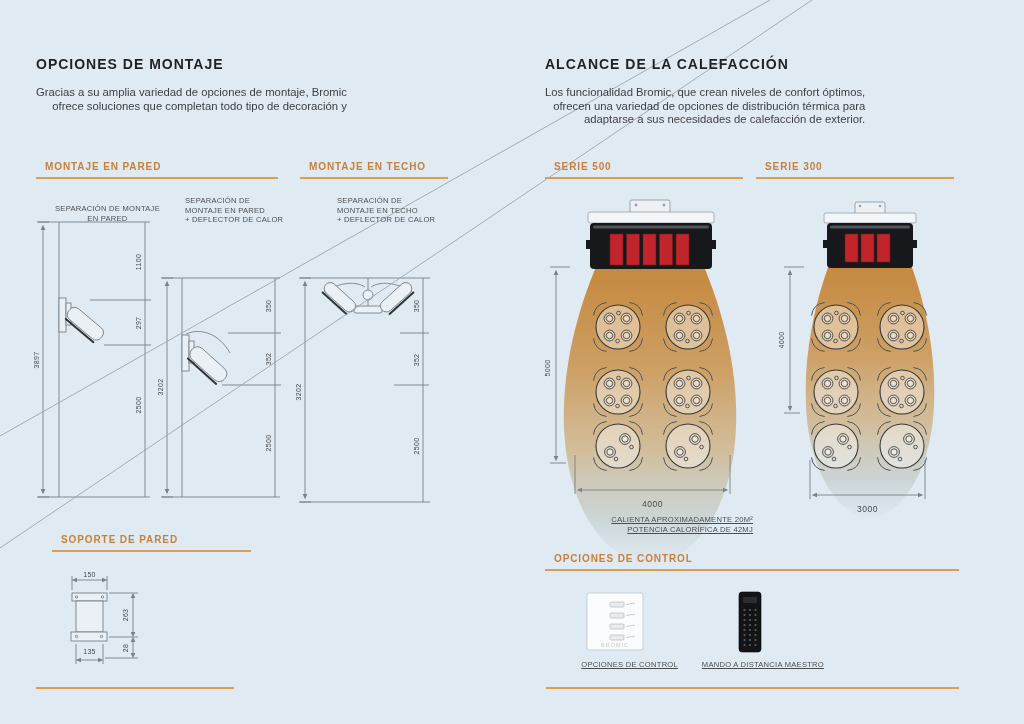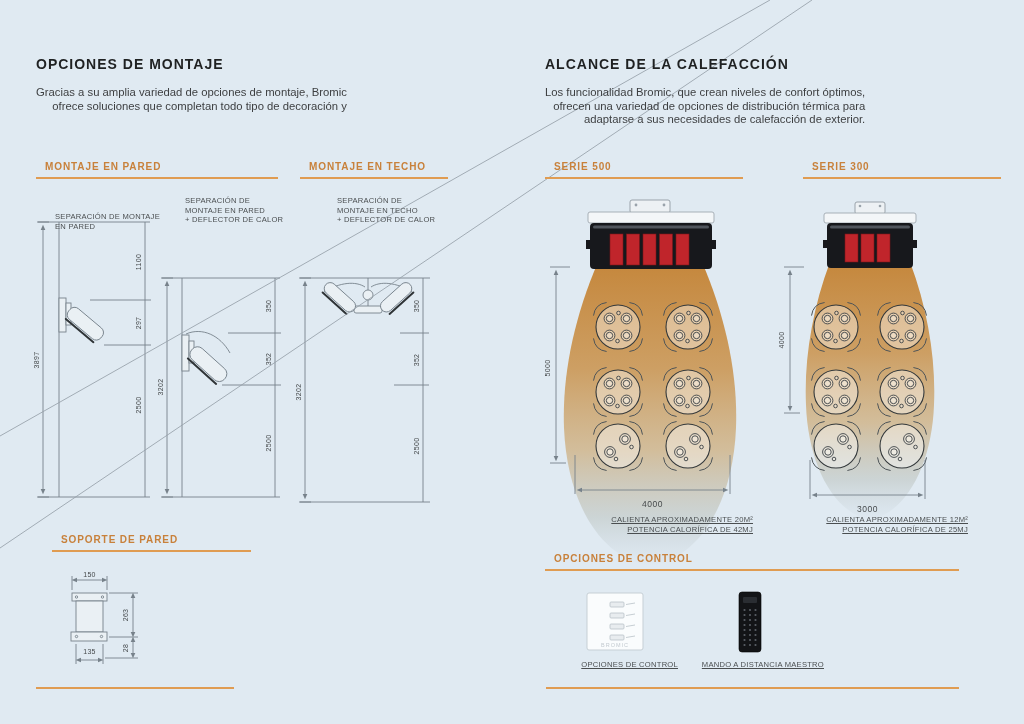--- a/index.html
+++ b/index.html
@@ -312,21 +312,21 @@
   <div class="abs sec" style="left:36px;top:161px;width:242px;">
     <span class="lbl">MONTAJE EN PARED</span>
   </div>
   <div class="abs sec" style="left:300px;top:161px;width:148px;">
     <span class="lbl">MONTAJE EN TECHO</span>
   </div>
   <div class="abs sec" style="left:52px;top:534px;width:199px;">
     <span class="lbl">SOPORTE DE PARED</span>
   </div>
 
-  <div class="abs smallcap" style="left:55px;top:212px;">
+  <div class="abs smallcap" style="left:55px;top:204px;text-align:center;">
     <div>SEPARACIÓN DE MONTAJE</div>
     <div>EN PARED</div>
   </div>
   <div class="abs smallcap" style="left:185px;top:196px;">
     <div>SEPARACIÓN DE</div>
     <div>MONTAJE EN PARED</div>
     <div>+ DEFLECTOR DE CALOR</div>
   </div>
   <div class="abs smallcap" style="left:337px;top:196px;">
     <div>SEPARACIÓN DE</div>
@@ -337,35 +337,31 @@
   <h1 class="abs title" style="left:545px;top:56px;">ALCANCE DE LA CALEFACCIÓN</h1>
   <div class="abs intro" style="left:545px;top:86px;">
     <div>Los funcionalidad Bromic, que crean niveles de confort óptimos,</div>
     <div>ofrecen una variedad de opciones de distribución térmica para</div>
     <div>adaptarse a sus necesidades de calefacción de exterior.</div>
   </div>
 
   <div class="abs sec" style="left:545px;top:161px;width:198px;">
     <span class="lbl">SERIE 500</span>
   </div>
-  <div class="abs sec" style="left:803px;top:161px;width:198px;">
+  <div class="abs sec" style="left:756px;top:161px;width:198px;">
     <span class="lbl">SERIE 300</span>
   </div>
   <div class="abs sec" style="left:545px;top:553px;width:414px;">
     <span class="lbl">OPCIONES DE CONTROL</span>
   </div>
 
   <div class="abs smallcap center" style="left:553px;top:515px;width:200px;">
     <div>CALIENTA APROXIMADAMENTE 20M²</div>
     <div>POTENCIA CALORÍFICA DE 42MJ</div>
   </div>
-  <div class="abs smallcap center" style="left:768px;top:515px;width:200px;">
-    <div>CALIENTA APROXIMADAMENTE 12M²</div>
-    <div>POTENCIA CALORÍFICA DE 25MJ</div>
-  </div>
 
   <div class="abs smallcap center" style="left:552px;top:660px;width:126px;">
     <div>OPCIONES DE CONTROL</div>
   </div>
   <div class="abs smallcap center" style="left:676px;top:660px;width:148px;">
     <div>MANDO A DISTANCIA MAESTRO</div>
   </div>
 
   <div class="abs orange-rule" style="left:36px;top:687px;width:198px;"></div>
   <div class="abs orange-rule" style="left:546px;top:687px;width:413px;"></div>

